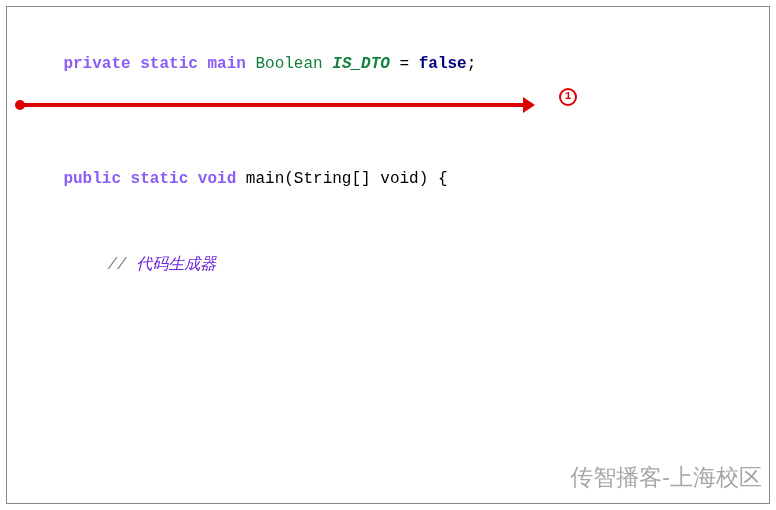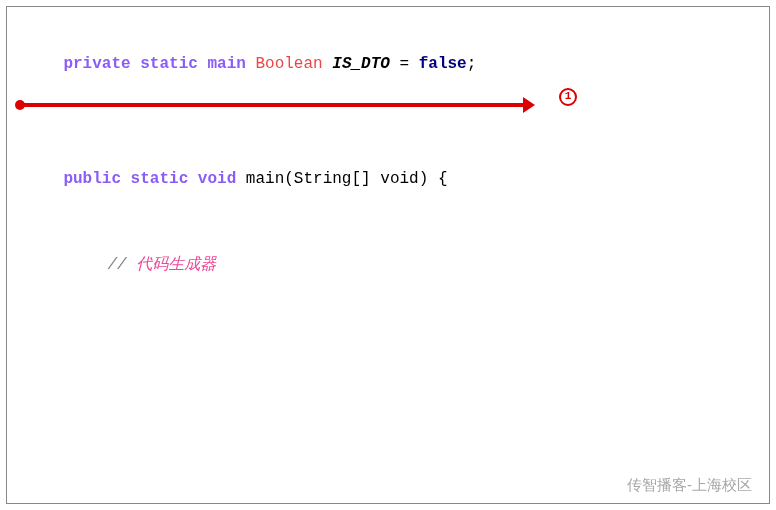--- a/index.html
+++ b/index.html
@@ -26,22 +26,22 @@
       position: relative;
       background: white;
     }
     .line {
       white-space: pre;
       position: relative;
     }
     .comment-slash { color: #808080; }
     .comment-todo { color: #0033cc; font-style: italic; font-weight: bold; }
     .keyword { color: #8b5cf6; font-weight: bold; }
-    .type { color: #ef4444; text-align: center; }
-    .field-name { color: #000000; font-style: italic; font-weight: bold;}
+    .type { color: #15803d; text-align: center; }
+    .field-name { color: #15803d; font-style: italic; font-weight: bold;}
     .assignment { color: #000; }
     .indent1 { padding-left: 44px; }
     .method-decl .keyword { font-weight: bold; }
     .bool-kw { color: #000080; font-weight: bold; text-align: right; }
     .italic-comment { color: #808080; font-style: italic; }
     .red-underline {
       position: absolute;
       height: 4px;
       background: #dd0000;
       left: 12px;
@@ -81,24 +81,24 @@
       display: flex;
       align-items: center;
       justify-content: center;
       font-size: 11px;
       color: #dd0000;
       font-weight: bold;
       background: white;
     }
     .watermark {
       position: absolute;
-      right: 24px;
+      right: 14px;
       bottom: 12px;
       color: rgba(150,150,150,0.85);
-      font-size: 15px;
+      font-size: 23px;
       font-family: 'SimSun', 'Microsoft YaHei', sans-serif;
       pointer-events: none;
     }
   </style>
 </head>
 <body>
 
 <div class="code-container">
 
 
@@ -112,21 +112,21 @@
       <span>1</span>
     </div>
 
   <div class="line">&nbsp;</div>
 
   <div class="line method-decl">
     <span class="keyword">public</span><span class="keyword"> static</span><span class="keyword"> void</span><span> main(String[] void) {</span>
   </div>
 
   <div class="line indent1">
-    <span class="italic-comment">// </span><span class="italic-comment" style="color:#ec4899">代码生成器</span>
+    <span class="italic-comment">// </span><span class="italic-comment" style="color:#6d28d9">代码生成器</span>
   </div>
 
   <div class="line indent1">
     
   </div>
 
 </div>
 
 <div class="watermark">传智播客-上海校区</div>
 

